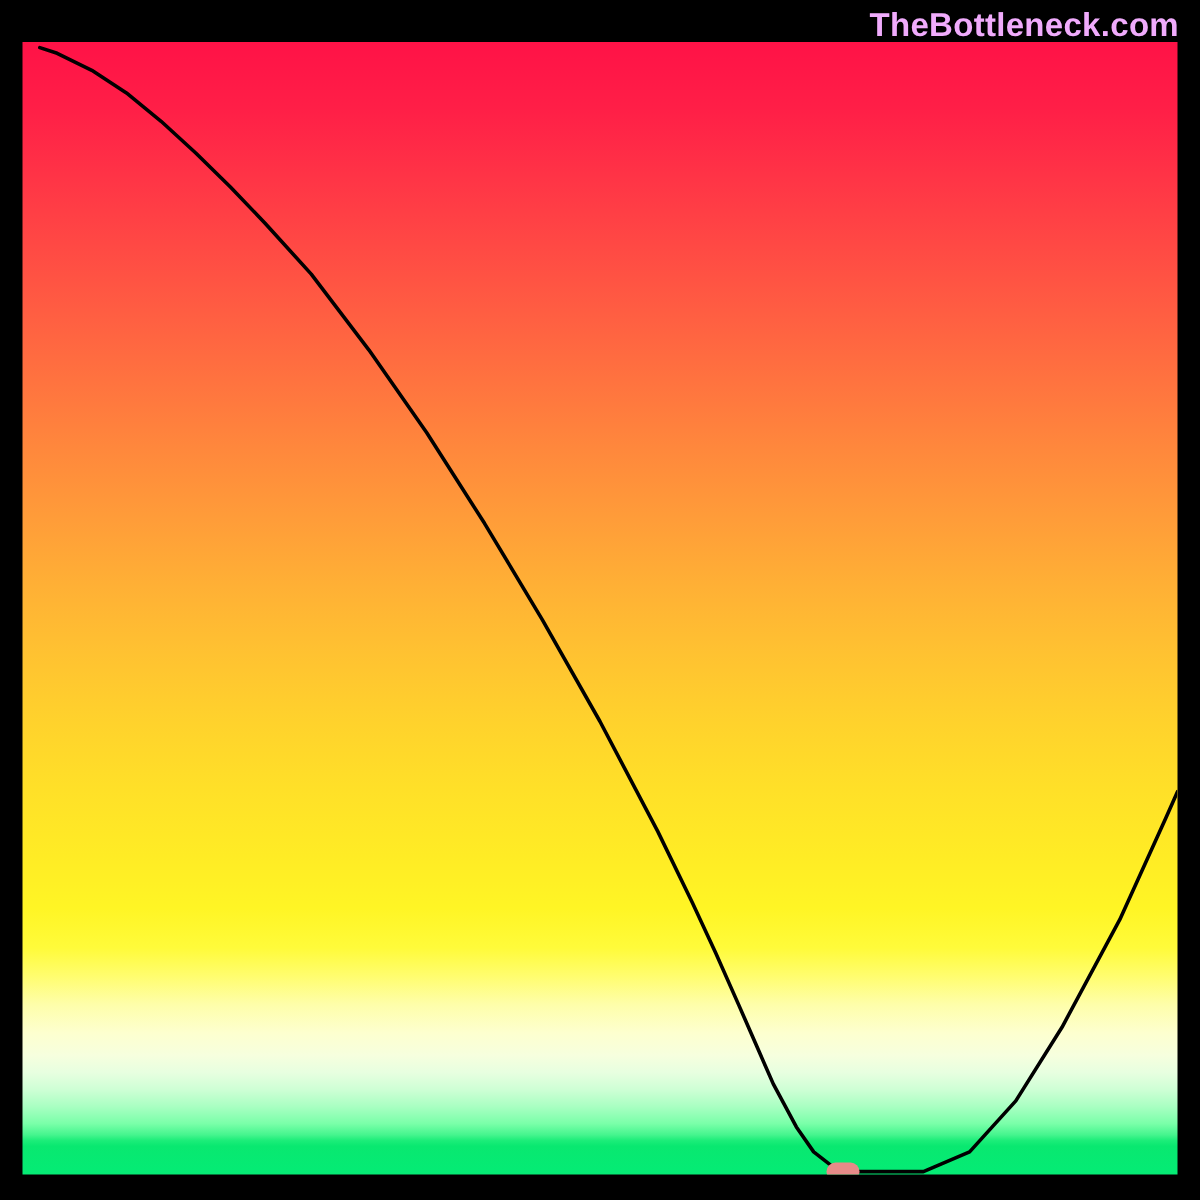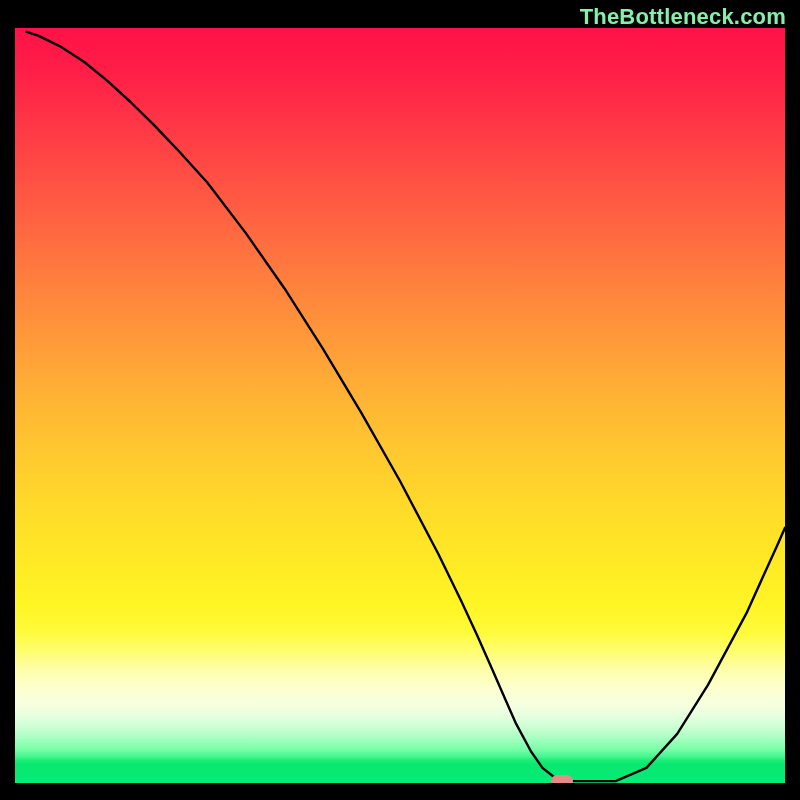--- a/index.html
+++ b/index.html
@@ -16,21 +16,21 @@
     width: 800px;
     height: 800px;
     background: #000000;
   }
   .watermark {
     position: absolute;
     top: 4px;
     right: 14px;
     font-size: 22px;
     font-weight: 600;
-    color: #86efac;
+    color: #f0abfc;
     letter-spacing: 0.2px;
     z-index: 10;
     text-align: right;
   }
   .plot {
     position: absolute;
     left: 15px;
     top: 28px;
     width: 770px;
     height: 755px;

